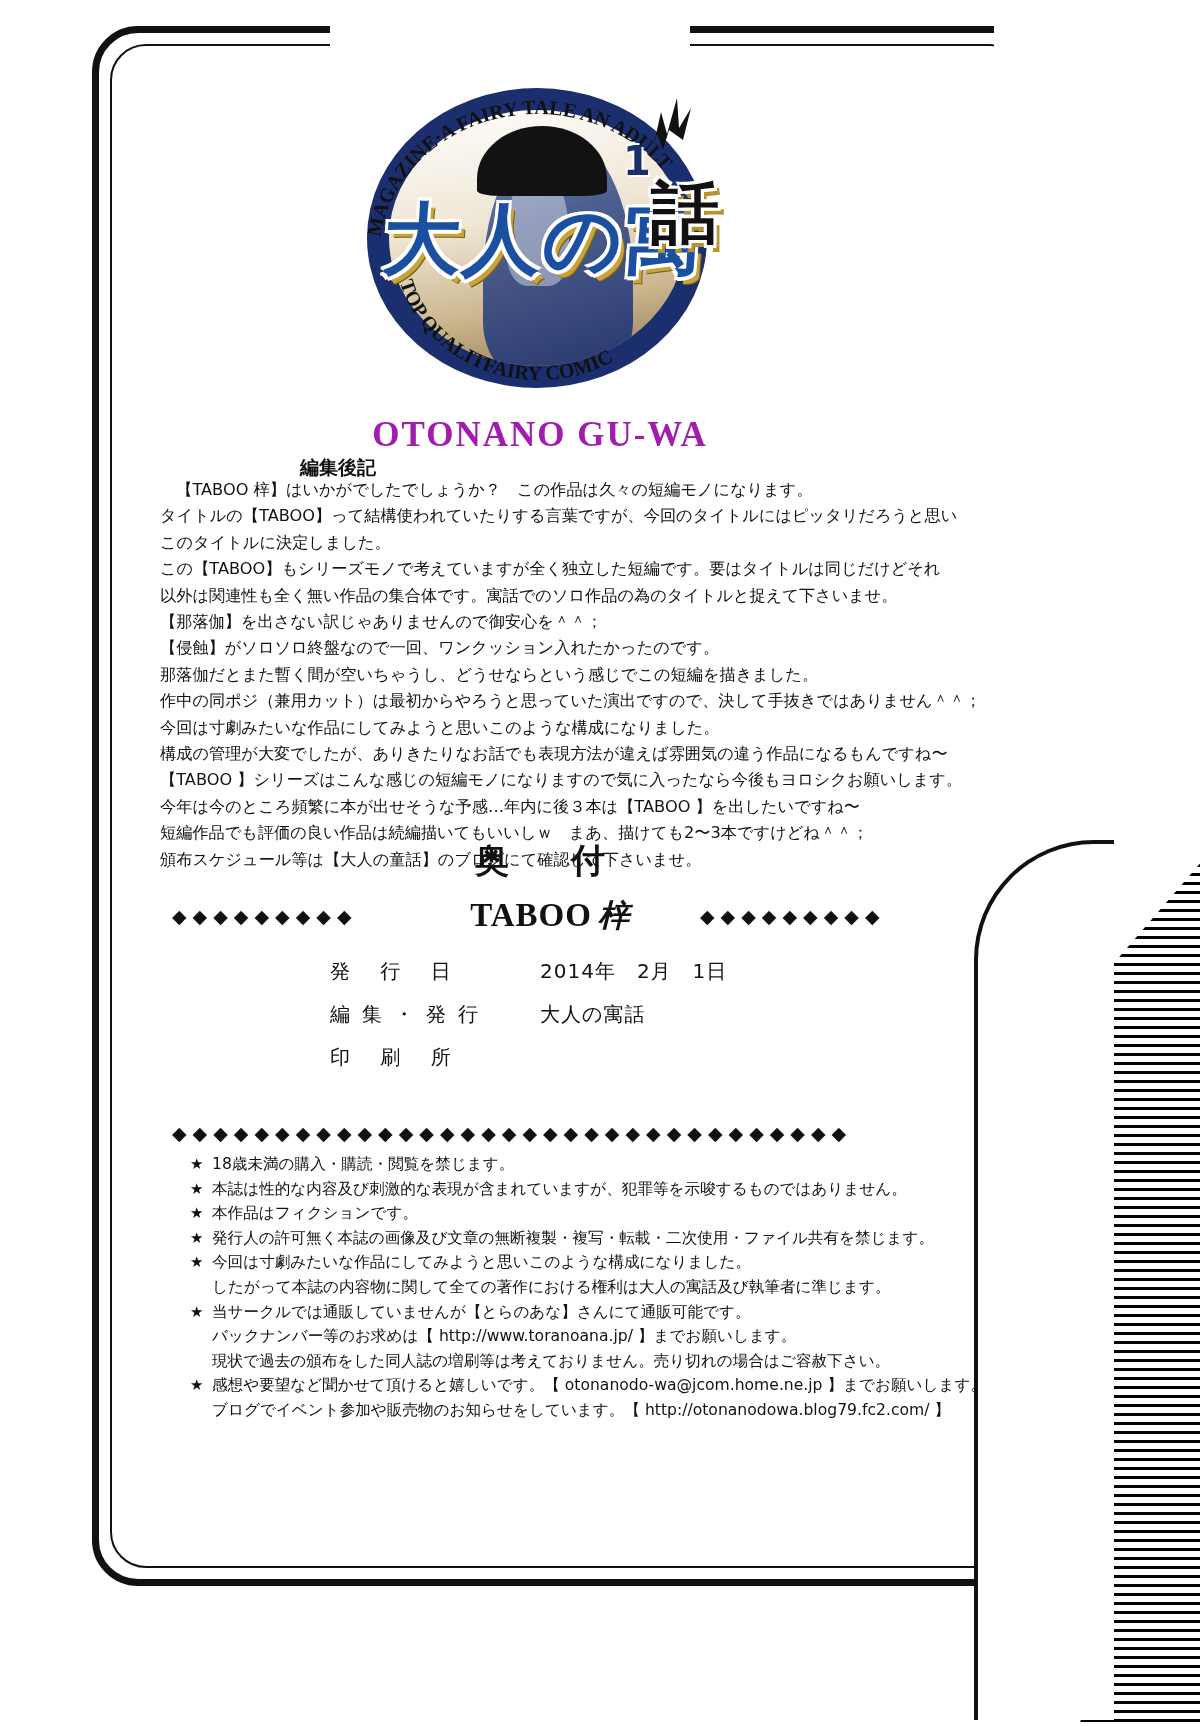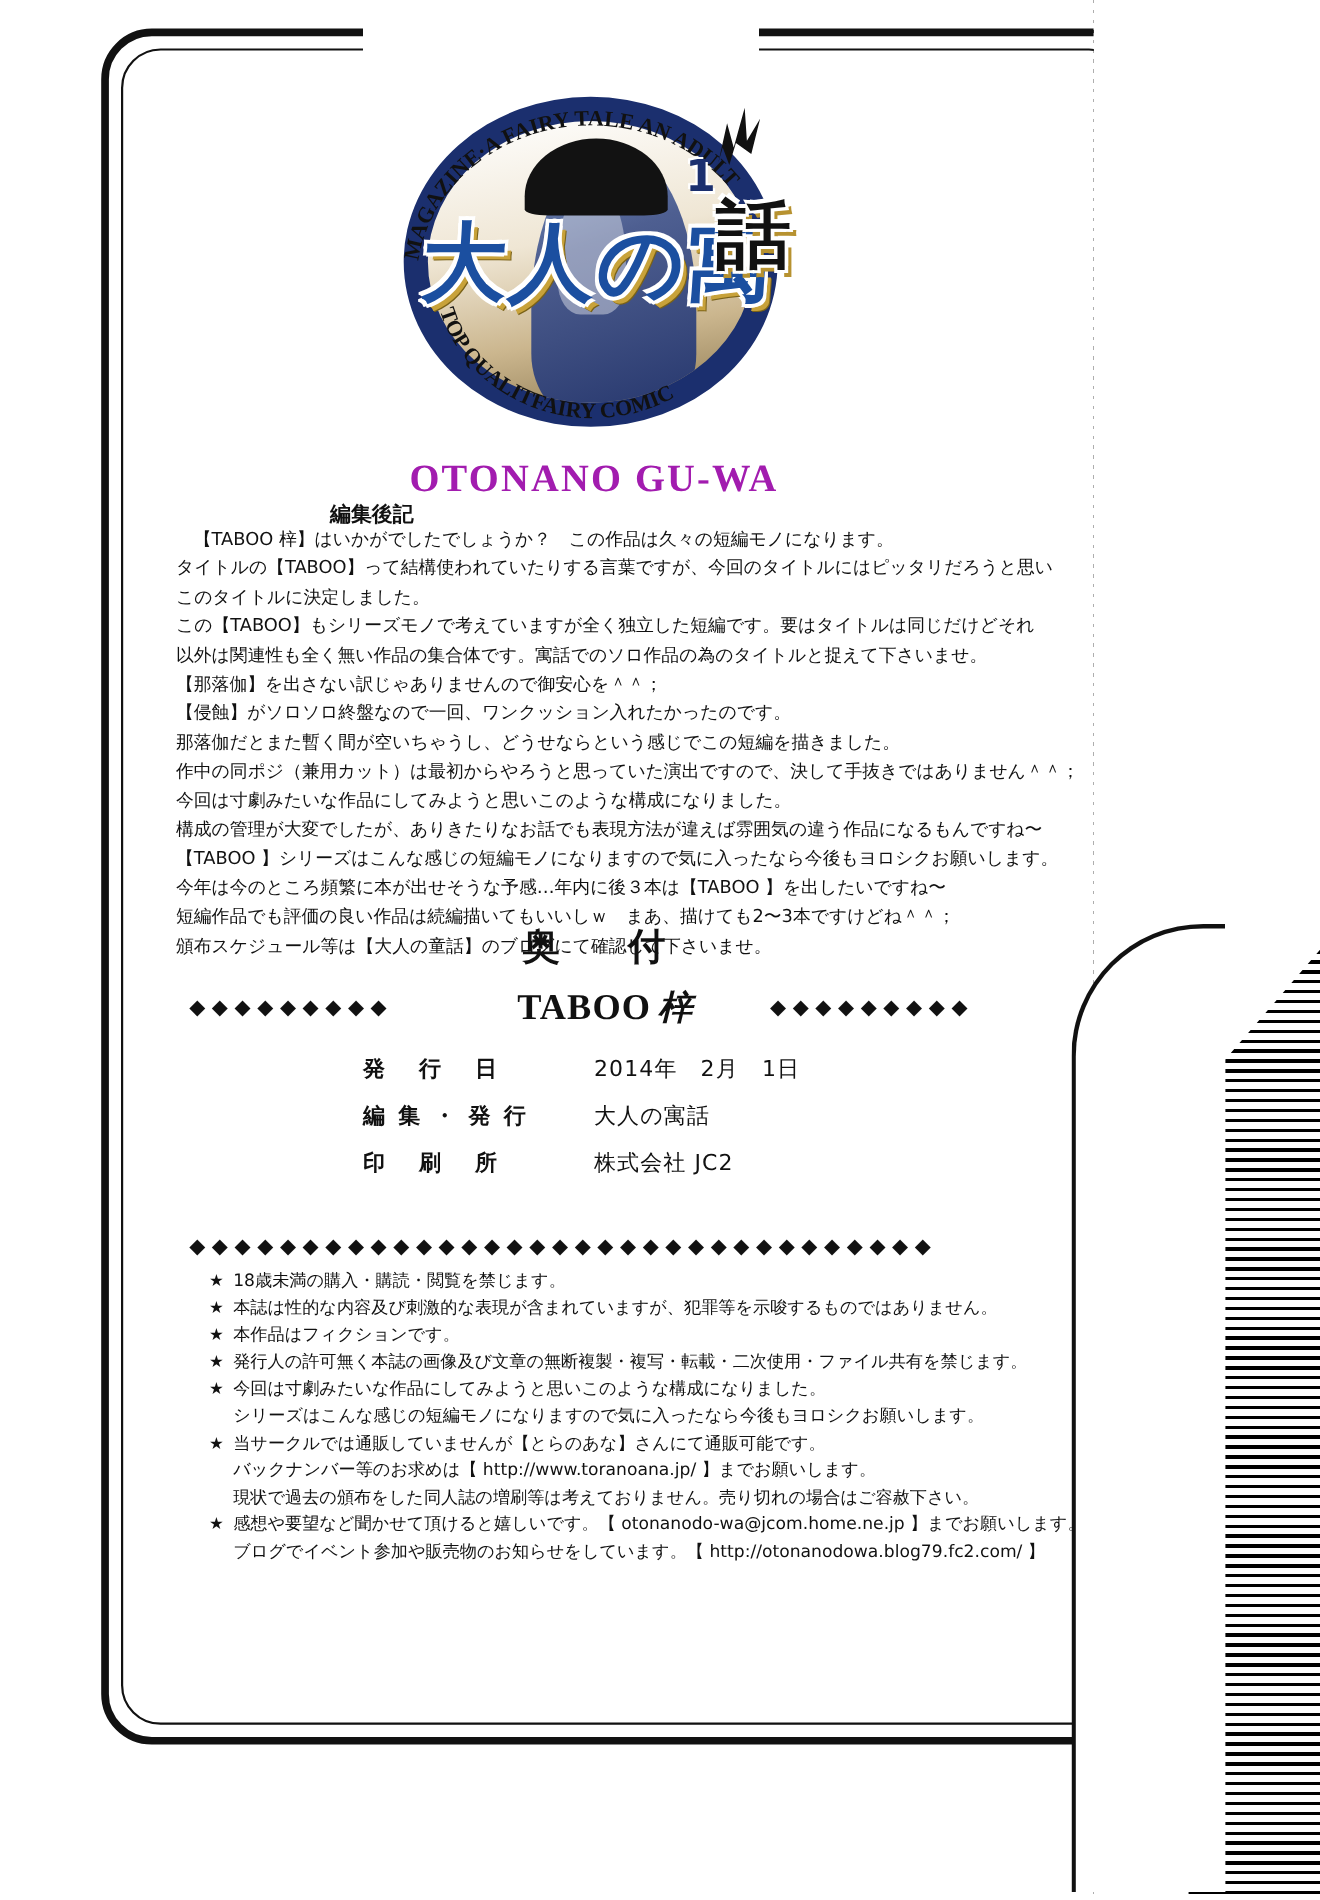--- a/index.html
+++ b/index.html
@@ -251,21 +251,21 @@
     width: 560px;
     font-family: "DejaVu Sans", sans-serif;
     font-size: 20px;
     color: #111;
   }
   .info-row { display: flex; align-items: baseline; margin-bottom: 16px; }
   .info-label {
     width: 210px;
     letter-spacing: 12px;
     text-align: left;
-    font-weight: bold;
+    font-weight: normal;
   }
   .info-value { flex: 1; letter-spacing: 1px; }
   .copyright {
     position: absolute;
     left: 300px; top: 1093px;
     width: 480px;
     text-align: center;
     font-family: "DejaVu Sans", sans-serif;
     font-size: 16px;
     color: #111;
@@ -368,21 +368,20 @@
     <div class="info-row">
       <div class="info-label">発 行 日</div>
       <div class="info-value">2014年　2月　1日</div>
     </div>
     <div class="info-row">
       <div class="info-label">編集・発行</div>
       <div class="info-value">大人の寓話</div>
     </div>
     <div class="info-row">
       <div class="info-label">印 刷 所</div>
-      <div class="info-value">株式会社 JC2</div>
     </div>
   </div>
 
 
   <div class="diamond-row dia-full">◆◆◆◆◆◆◆◆◆◆◆◆◆◆◆◆◆◆◆◆◆◆◆◆◆◆◆◆◆◆◆◆◆</div>
 
   <div class="notices">
     <div class="notice-item">
       <div class="notice-star">★</div>
       <div class="notice-text">18歳未満の購入・購読・閲覧を禁じます。</div>
@@ -396,21 +395,21 @@
       <div class="notice-text">本作品はフィクションです。</div>
     </div>
     <div class="notice-item">
       <div class="notice-star">★</div>
       <div class="notice-text">発行人の許可無く本誌の画像及び文章の無断複製・複写・転載・二次使用・ファイル共有を禁じます。</div>
     </div>
     <div class="notice-item">
       <div class="notice-star">★</div>
       <div class="notice-text">今回は寸劇みたいな作品にしてみようと思いこのような構成になりました。</div>
     </div>
-    <div class="notice-sub">シリーズはこんな感じの短編モノになりますので気に入ったなら今後もヨロシクお願いします。</div>
+    <div class="notice-sub">したがって本誌の内容物に関して全ての著作における権利は大人の寓話及び執筆者に準じます。</div>
     <div class="notice-item">
       <div class="notice-star">★</div>
       <div class="notice-text">当サークルでは通販していませんが【とらのあな】さんにて通販可能です。</div>
     </div>
     <div class="notice-sub">バックナンバー等のお求めは【 http://www.toranoana.jp/ 】までお願いします。
 現状で過去の頒布をした同人誌の増刷等は考えておりません。売り切れの場合はご容赦下さい。</div>
     <div class="notice-item">
       <div class="notice-star">★</div>
       <div class="notice-text">感想や要望など聞かせて頂けると嬉しいです。【 otonanodo-wa@jcom.home.ne.jp 】までお願いします。</div>
     </div>

